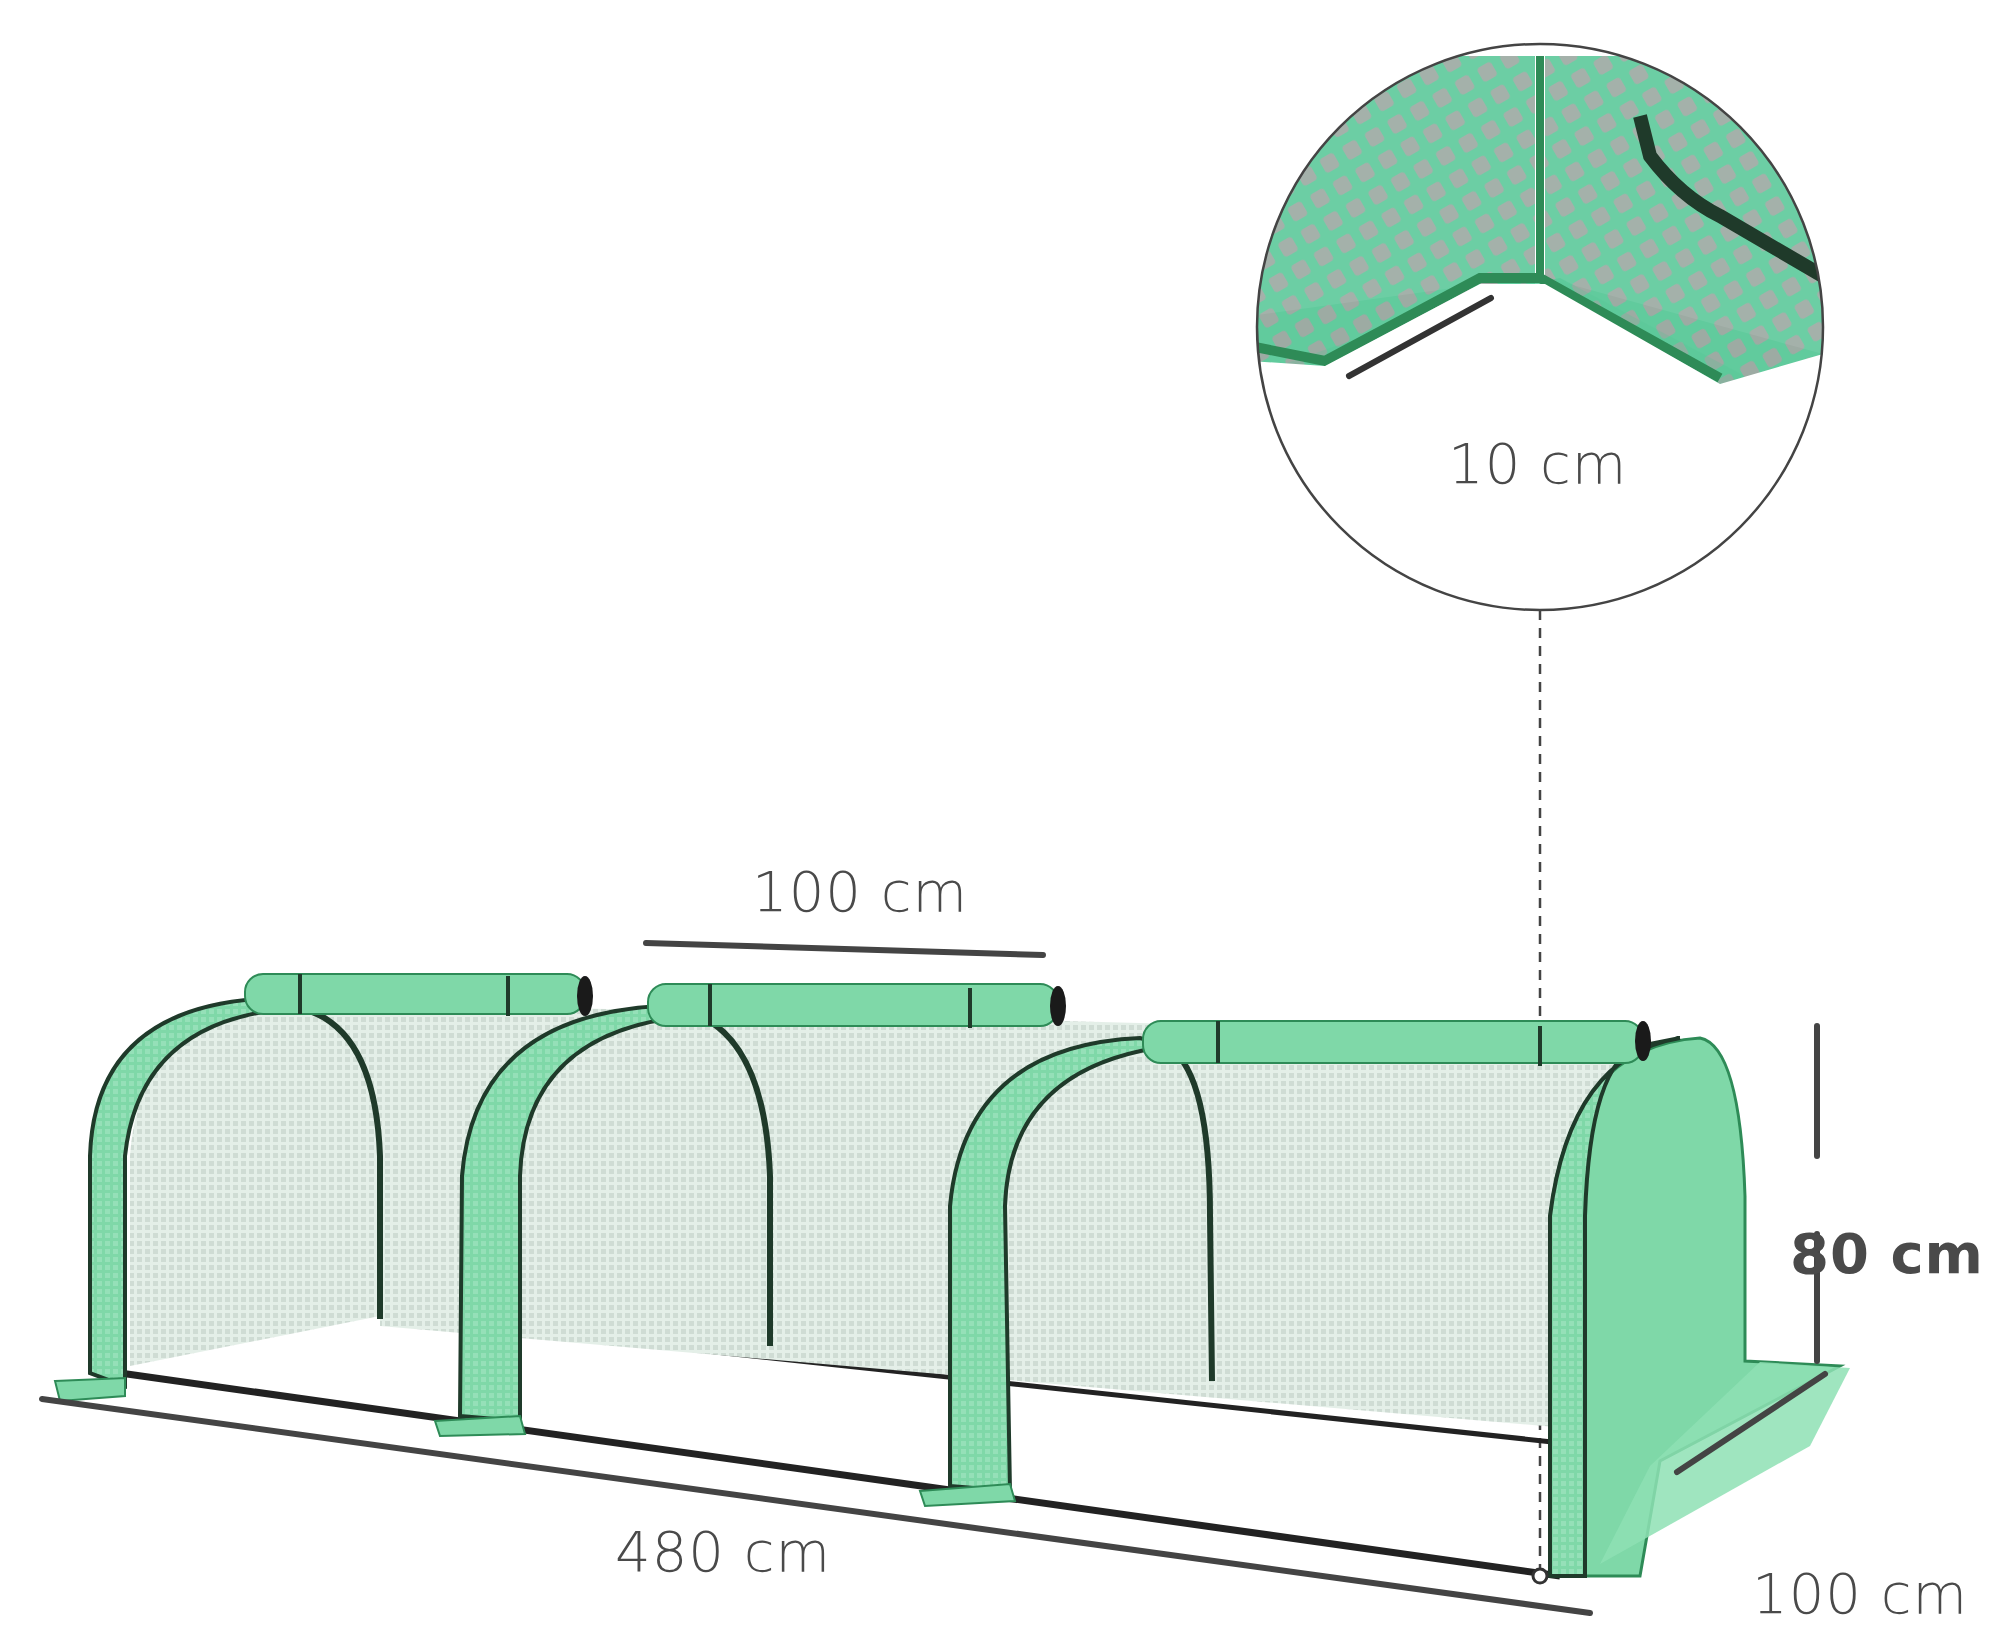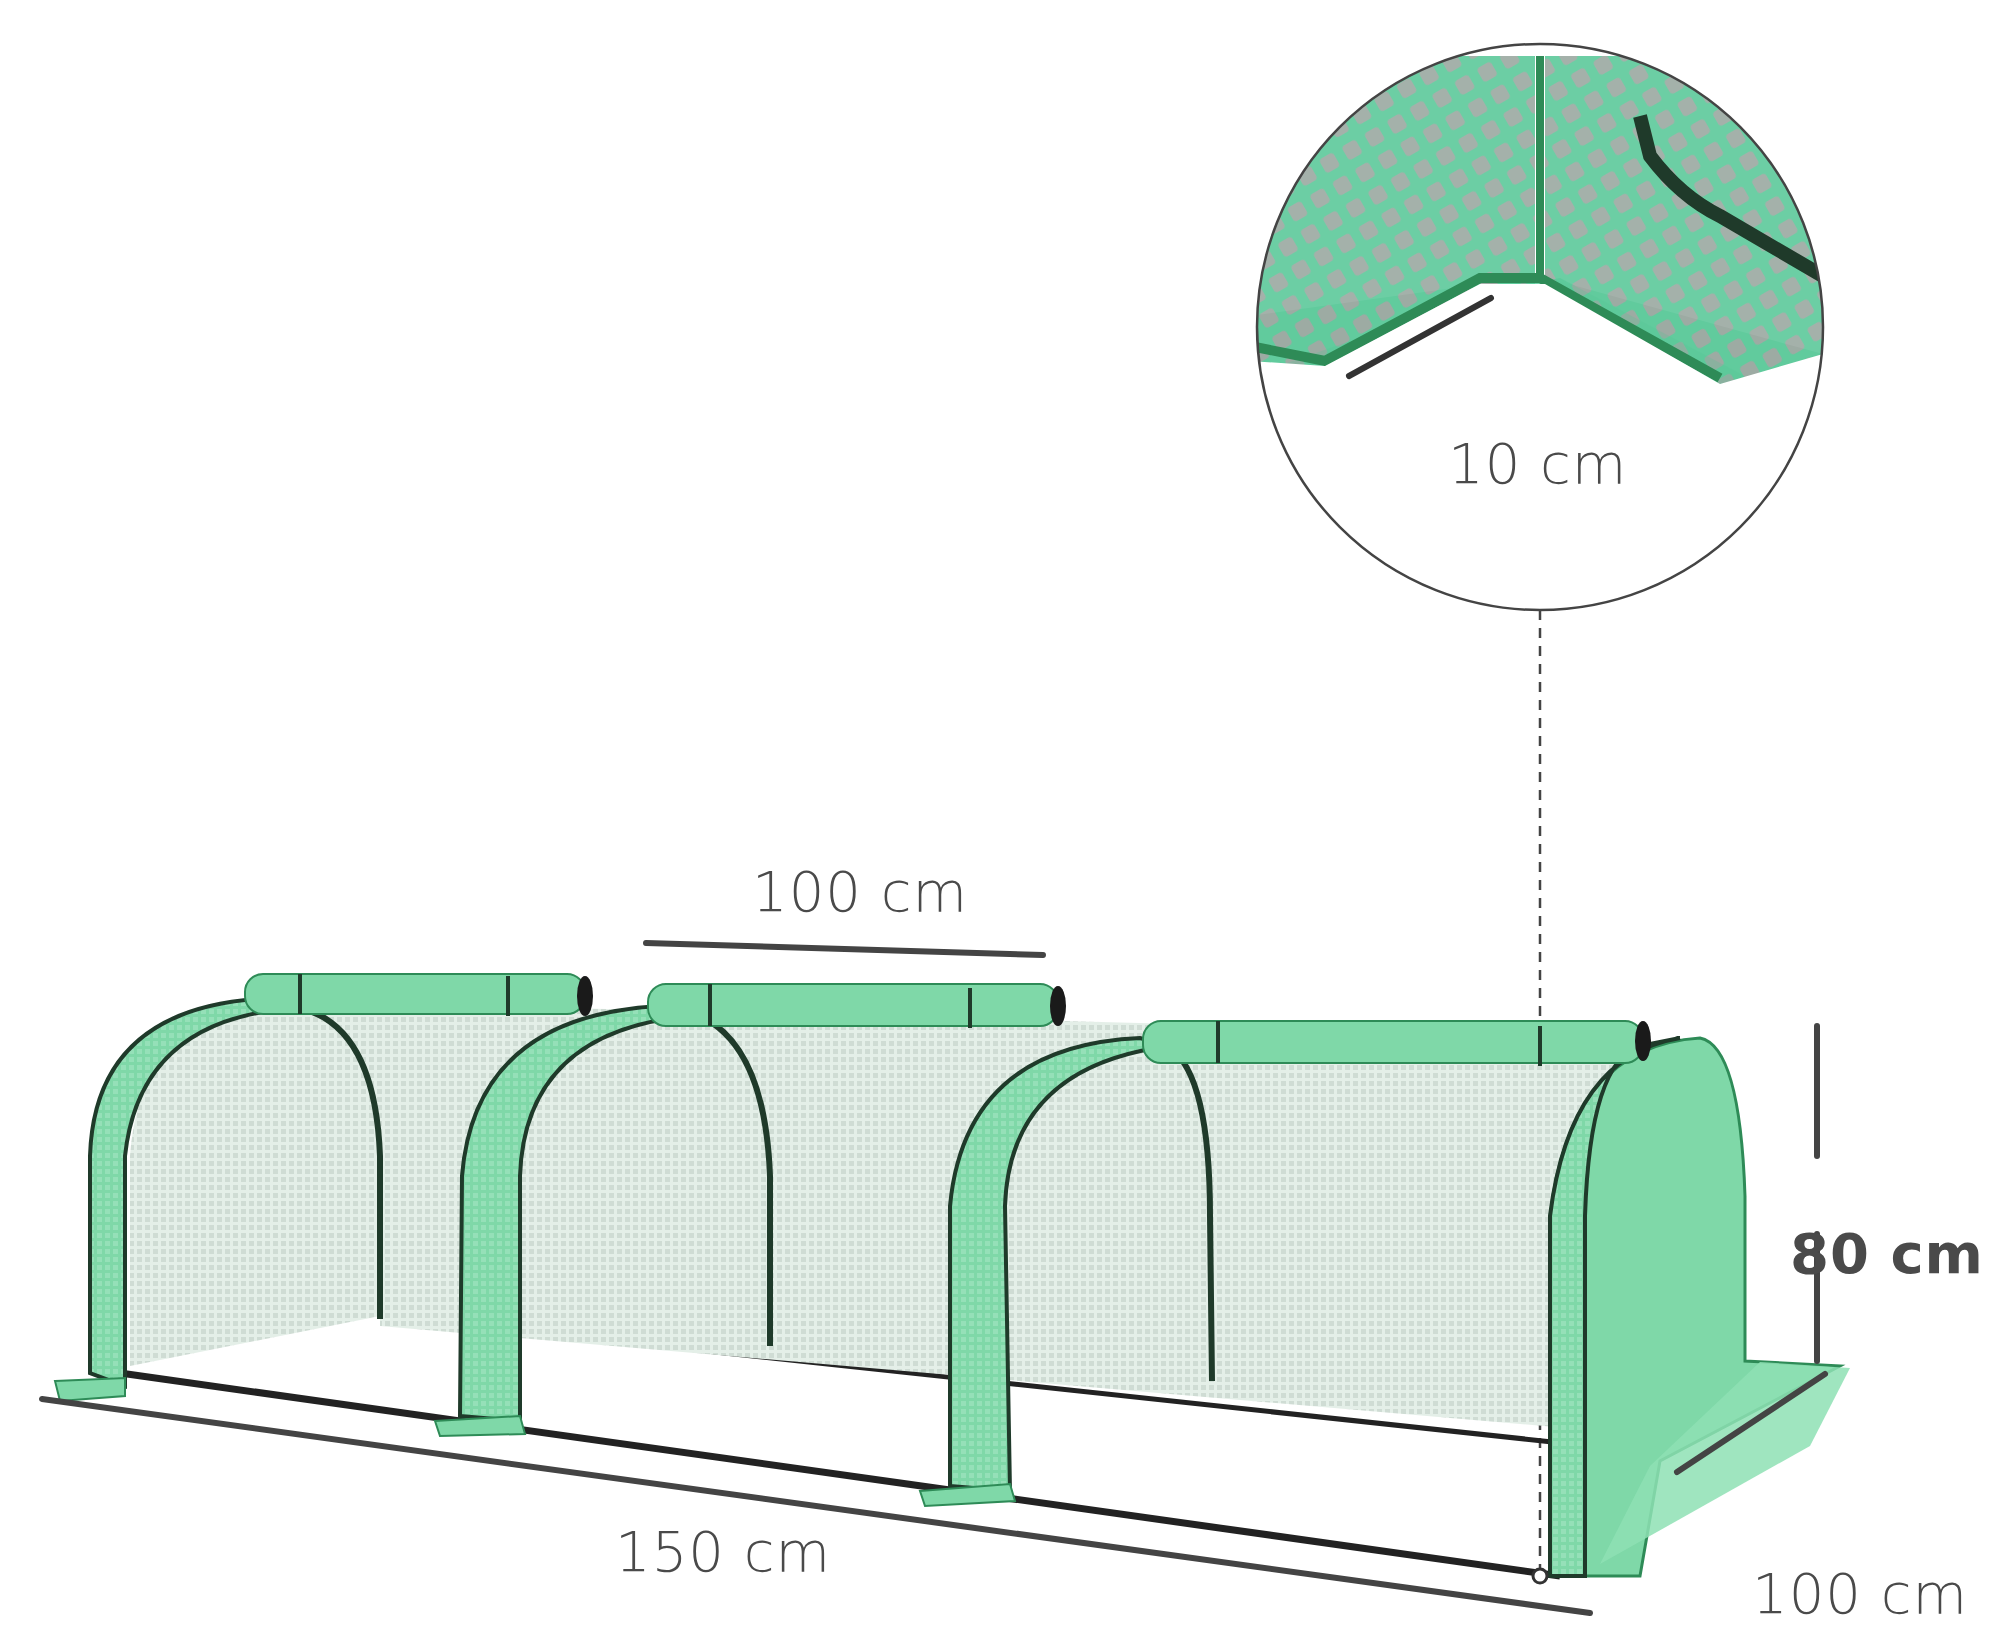--- a/index.html
+++ b/index.html
@@ -103,15 +103,15 @@
     <line x1="42" y1="1383" x2="1590" y2="1597" stroke="#444" stroke-width="6" stroke-linecap="round"></line>
     <line x1="1817" y1="1010" x2="1817" y2="1140" stroke="#444" stroke-width="6" stroke-linecap="round"></line>
     <line x1="1817" y1="1218" x2="1817" y2="1345" stroke="#444" stroke-width="6" stroke-linecap="round"></line>
     <line x1="1677" y1="1456" x2="1825" y2="1358" stroke="#444" stroke-width="6" stroke-linecap="round"></line>
   </svg>
 
   
   <div class="dim-label" style="left:1448px;top:420px;">10 cm</div>
   <div class="dim-label" style="left:752px;top:848px;">100 cm</div>
   <div class="dim-label" style="left:1790px;top:1210px;font-weight:bold;">80 cm</div>
-  <div class="dim-label" style="left:615px;top:1508px;">150 cm</div>
+  <div class="dim-label" style="left:615px;top:1508px;">480 cm</div>
   <div class="dim-label" style="left:1752px;top:1550px;">100 cm</div>
 </div>
 
 </body></html>

